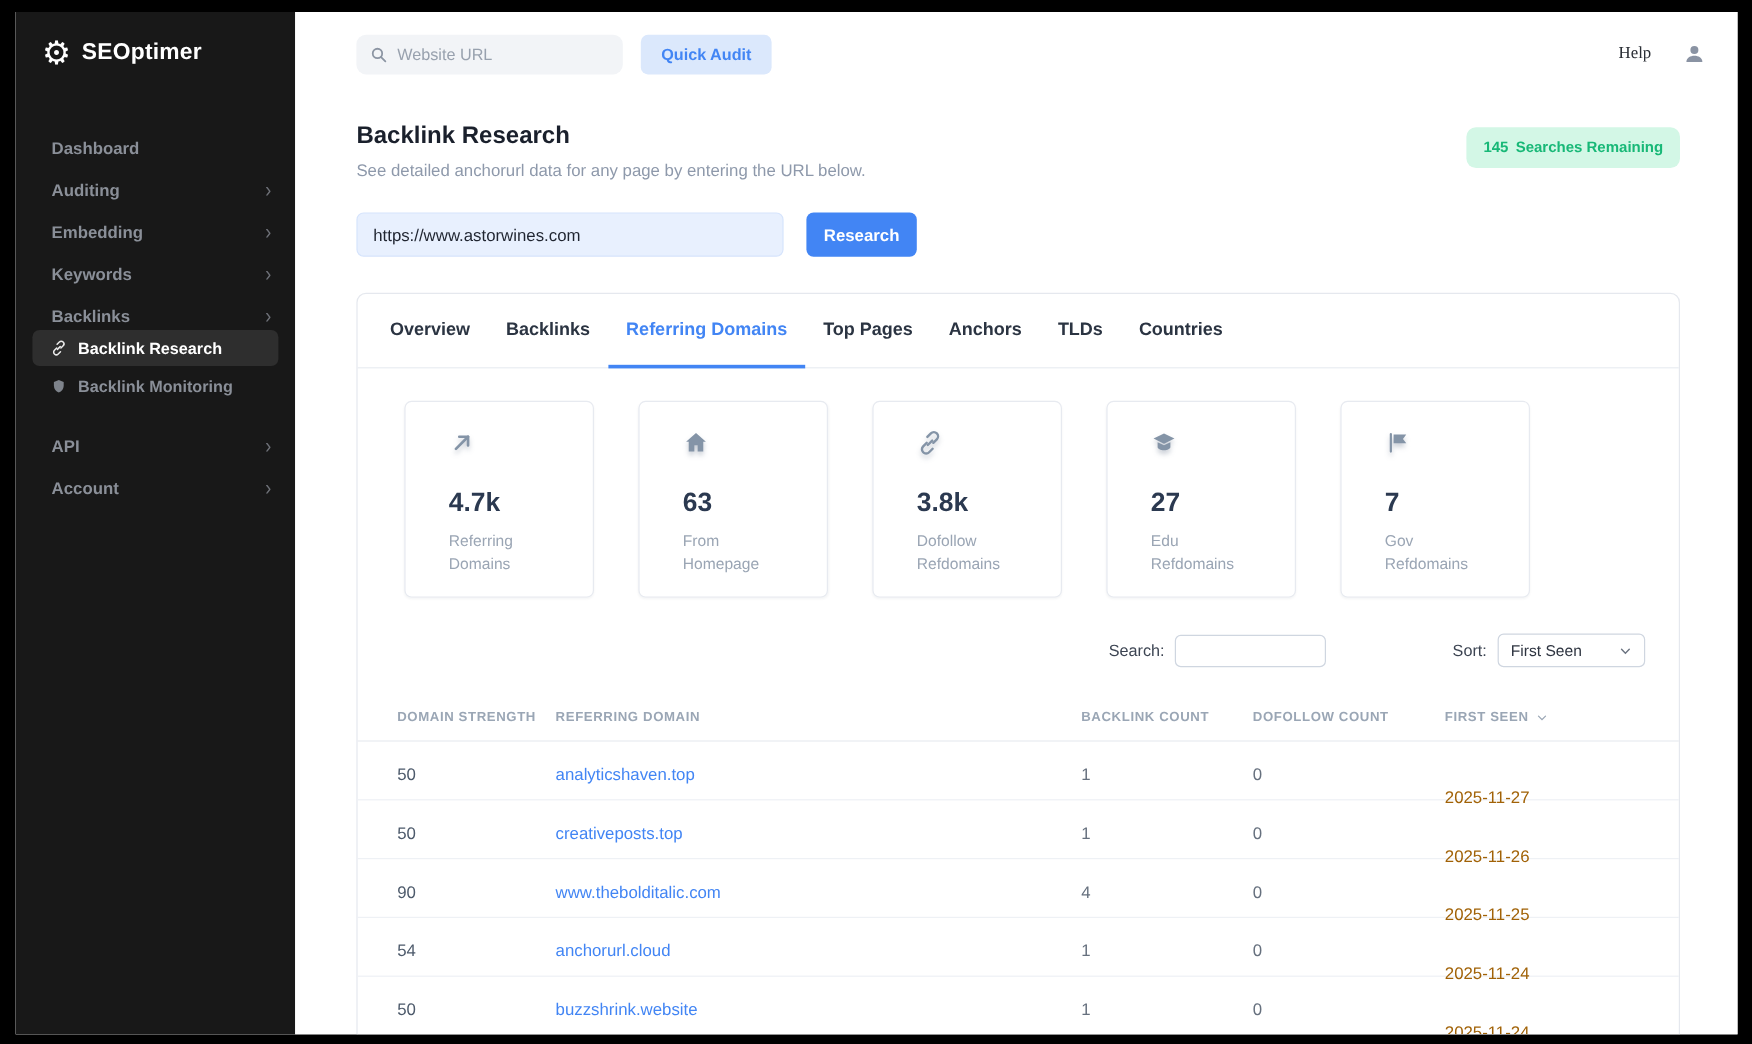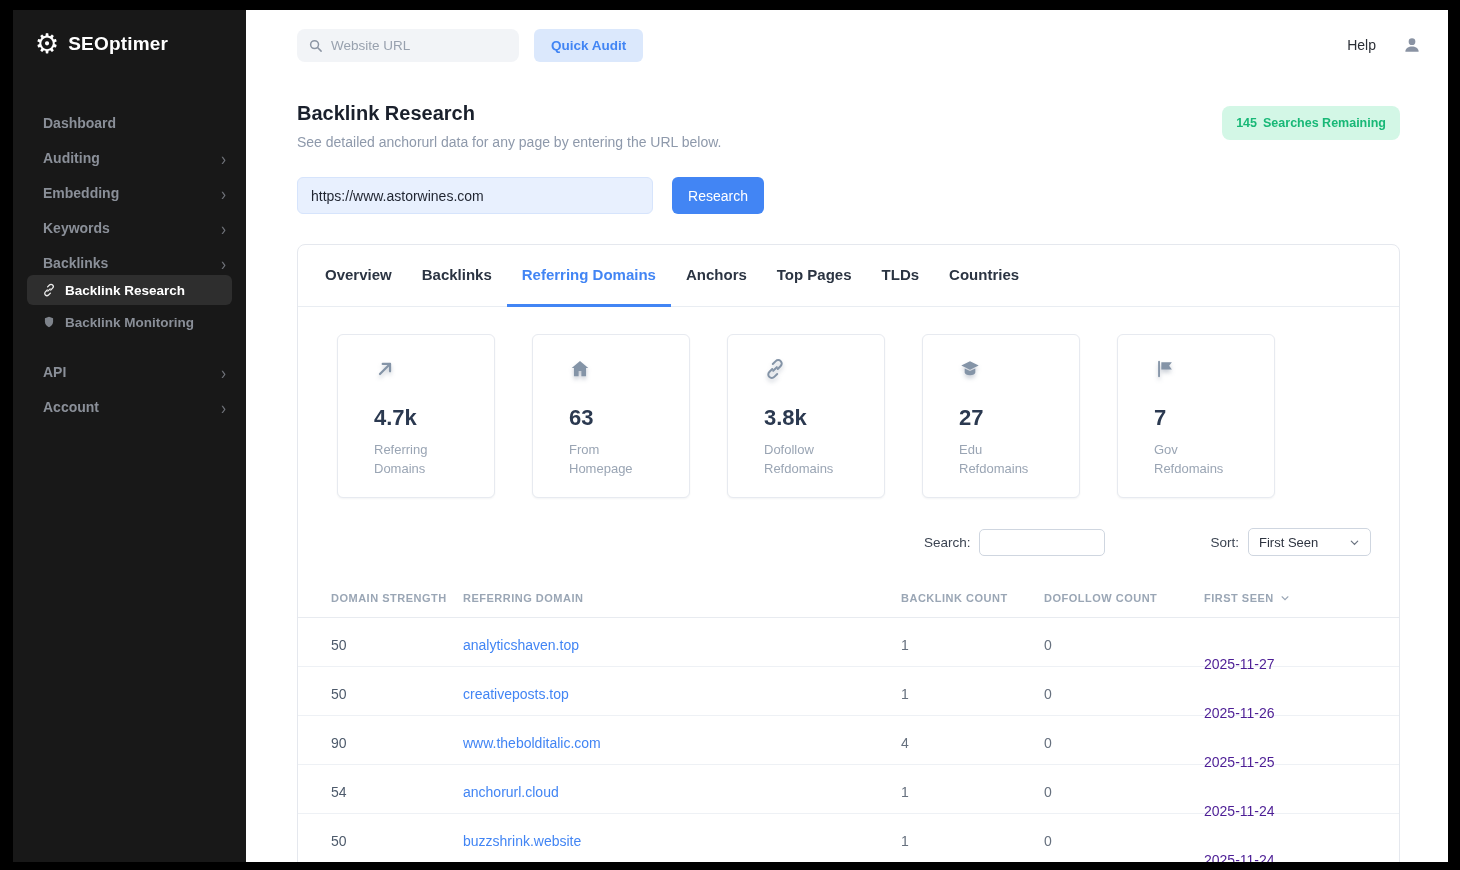--- a/index.html
+++ b/index.html
@@ -28,34 +28,34 @@
   
   .main{flex:1;background:#fff;display:flex;flex-direction:column;overflow:hidden;}
   .topbar{height:70px;display:flex;align-items:center;padding:0 26px 0 51px;flex-shrink:0;}
   .topbar-search{display:flex;align-items:center;gap:8px;width:222px;height:33px;background:#f2f4f7;border-radius:8px;padding:0 11px;}
   .topbar-search .icon{display:inline-flex;width:15px;height:15px;color:#8c95a3;}
   .topbar-search .icon svg{width:15px;height:15px;}
   .topbar-search input{flex:1;border:none;outline:none;background:transparent;font-size:13.5px;color:#333;font-family:inherit;}
   .topbar-search input::placeholder{color:#98a1ae;}
   .quick-audit{margin-left:15px;background:#dbe8fc;color:var(--accent-blue);border:none;border-radius:6px;font-size:13.5px;font-weight:700;padding:9px 17px;cursor:pointer;font-family:inherit;}
   .topbar-right{margin-left:auto;display:flex;align-items:center;gap:26px;}
-  .help{font-size:14px;color:#2b2f36;cursor:pointer;}
+  .help{font-size:14px;color:#2b2f36;cursor:pointer;font-family:Liberation Serif, serif;}
   .user-ic{display:inline-flex;width:20px;height:20px;color:#8a93a3;cursor:pointer;}
   .user-ic svg{width:20px;height:20px;}
 
   .content{padding:22px 48px 0 51px;flex:1;overflow:hidden;}
   .page-head{display:flex;justify-content:space-between;align-items:flex-start;}
   .page-head h1{font-size:20px;font-weight:700;color:#1a202c;}
   .page-head p{margin-top:9px;font-size:14px;color:#8e99ab;}
   .badge{display:flex;align-items:center;gap:6px;background:var(--badge-green-bg);color:var(--badge-green-text);border-radius:8px;padding:10px 14px;font-size:12.5px;font-weight:600;margin-top:4px;}
   .badge .num{font-weight:700;}
 
   .url-row{display:flex;gap:19px;margin-top:27px;}
   .url-input{width:356px;height:37px;background:#e8f0fe;border:1px solid #d6e4fc;border-radius:6px;padding:0 13px;font-size:14px;color:#1f2430;outline:none;font-family:inherit;}
-  .research-btn{width:92px;height:37px;background:var(--accent-blue);color:#fff;border:none;border-radius:6px;font-size:14px;font-weight:400;cursor:pointer;font-family:inherit;}
+  .research-btn{width:92px;height:37px;background:var(--accent-blue);color:#fff;border:none;border-radius:6px;font-size:14px;font-weight:700;cursor:pointer;font-family:inherit;}
 
   .card{margin-top:30px;border:1px solid #e5e8ee;border-radius:8px;background:#fff;min-height:640px;}
   .tabs{display:flex;align-items:stretch;height:62px;border-bottom:1px solid #e9edf2;padding:0 12px;}
   .tab{display:flex;align-items:center;padding:0 15px;font-size:15px;font-weight:700;color:#2b3442;cursor:pointer;border-bottom:3px solid transparent;margin-bottom:-1px;}
   .tab.active{color:var(--accent-blue);border-bottom-color:var(--accent-blue);}
 
   .stats{display:flex;gap:21px;padding:27px 24px 0 23px;}
   .stat-card{width:158px;height:164px;border:1px solid #e7eaf0;border-radius:6px;padding:23px 36px;background:#fff;box-shadow:0 1px 2px rgba(20,30,60,.05);margin-left:16px;}
   .stat-icon{display:inline-flex;width:22px;height:22px;color:#8494a7;filter:drop-shadow(0 3px 2px rgba(40,60,90,.25));}
   .stat-icon svg{width:22px;height:22px;}
@@ -73,21 +73,21 @@
   .table{margin-top:22px;}
   .thead,.trow{display:grid;grid-template-columns:132px 438px 143px 160px 1fr;align-items:center;padding-left:33px;padding-right:28px;}
   .thead{padding-bottom:13px;border-bottom:1px solid #e8ebf0;margin-top:36px;}
   .th{font-size:11px;font-weight:700;letter-spacing:.5px;color:#9aa6b5;text-transform:uppercase;display:flex;align-items:center;gap:6px;}
   .th .sort{display:inline-flex;width:10px;height:10px;color:#9aa6b5;}
   .th .sort svg{width:10px;height:10px;}
   .trow{height:49px;border-bottom:1px solid #eef1f5;font-size:14px;}
   .td.strength{color:#4d5a6b;}
   .td a{color:var(--accent-blue);text-decoration:none;cursor:pointer;}
   .td.count{color:#66707e;}
-  .td.date{color:#4c1d95;margin-top:38px;}
+  .td.date{color:#a16207;margin-top:38px;}
 </style>
 </head>
 <body>
 
 <div class="frame">
 
   <aside class="sidebar">
     <div class="logo">
       <span class="logo-icon">⚙</span>
       <span class="logo-text">SEOptimer</span>
@@ -184,22 +184,22 @@
         <input class="url-input" value="https://www.astorwines.com" style="">
         <button class="research-btn">Research</button>
       </div>
 
       <div class="card">
 
         <div class="tabs">
           <div class="tab">Overview</div>
           <div class="tab">Backlinks</div>
           <div class="tab active">Referring Domains</div>
+          <div class="tab">Top Pages</div>
           <div class="tab">Anchors</div>
-          <div class="tab">Top Pages</div>
           <div class="tab">TLDs</div>
           <div class="tab">Countries</div>
         </div>
 
         <div class="stats">
           <div class="stat-card">
             <span class="stat-icon">
               <svg viewBox="0 0 24 24" fill="none" stroke="currentColor" stroke-width="2.4" stroke-linecap="round" stroke-linejoin="round">
                   <path d="M6.5 17.5 L17.5 6.5"></path>
                   <path d="M9.5 6.5 H17.5 V14.5"></path>

